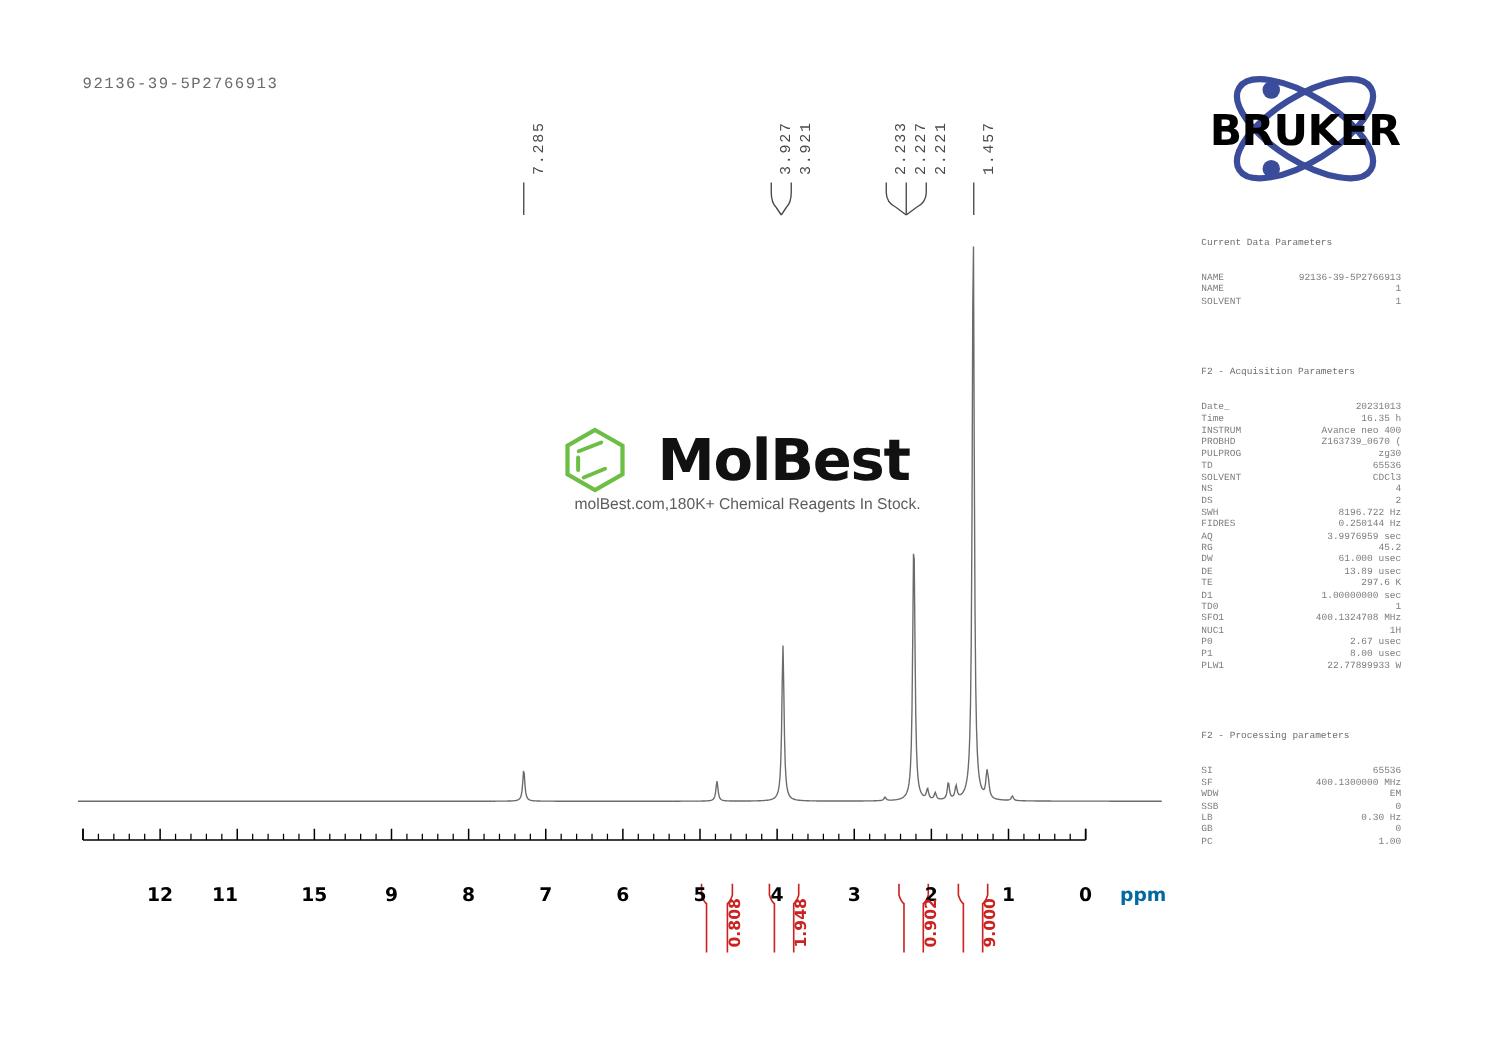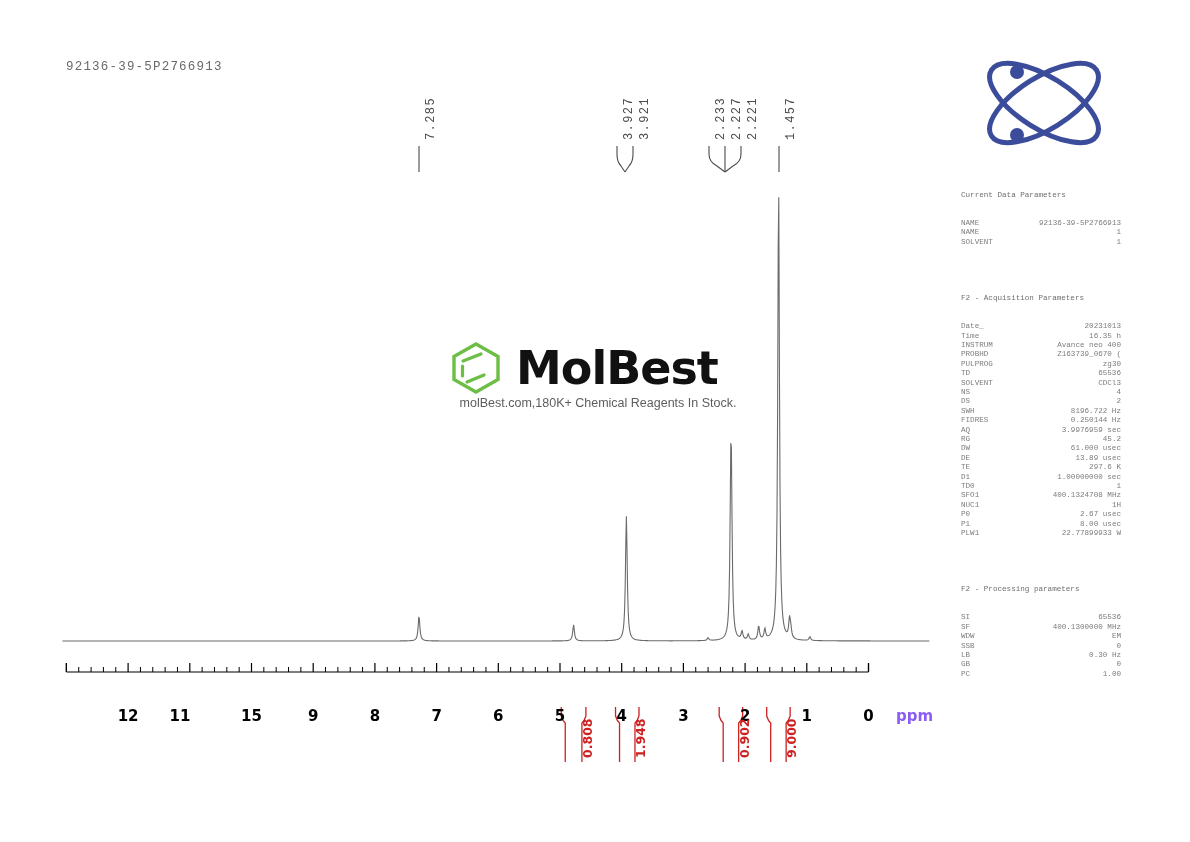--- a/index.html
+++ b/index.html
@@ -40,40 +40,40 @@
   #bruker-logo{left:960px;top:52px;width:168px;height:102px;}
   #bruker-wordmark{
     position:absolute;left:0;top:36px;width:168px;text-align:center;
     font-family:"DejaVu Sans",sans-serif;
     font-weight:bold;font-size:34px;letter-spacing:-0.5px;color:#000;
     line-height:34px;
   }
 
   
   #watermark{left:448px;top:340px;width:300px;}
-  #watermark-row{display:flex;align-items:center;gap:12px;}
+  #watermark-row{display:flex;align-items:center;gap:22px;}
   #molbest-word{
     font-family:"DejaVu Sans",sans-serif;font-weight:bold;
     font-size:46px;color:#111;line-height:46px;letter-spacing:-1px;
   }
   #watermark-tagline{
     text-align:center;width:300px;
     font-family:"Liberation Sans",sans-serif;font-size:12.5px;color:#5d5d5d;
   }
 
   
   #spectrum-plot{left:0;top:0;width:1190px;height:842px;pointer-events:none;}
 
   
   .axis-tick-label{
     font-family:"DejaVu Sans",sans-serif;font-weight:bold;font-size:15px;color:#000;
     transform:translateX(-50%);
   }
   #axis-unit{
-    font-family:"DejaVu Sans",sans-serif;font-weight:bold;font-size:15px;color:#8b5cf6;
+    font-family:"DejaVu Sans",sans-serif;font-weight:bold;font-size:15px;color:#0369a1;
   }
 
   
   .integral-label{
     font-family:"DejaVu Sans",sans-serif;font-weight:bold;
     font-size:12.5px;color:#cc2222;white-space:nowrap;
     transform:rotate(-90deg);transform-origin:left top;
   }
 </style>
 </head>
@@ -83,20 +83,21 @@
 
 <div class="abs" id="bruker-logo">
   <svg width="168" height="102" viewBox="0 0 168 102">
     <g fill="none" stroke="#3b4c9b" stroke-width="5">
       <ellipse cx="84" cy="51" rx="62" ry="26" transform="rotate(32 84 51)"></ellipse>
       <ellipse cx="84" cy="51" rx="62" ry="26" transform="rotate(-32 84 51)"></ellipse>
     </g>
     <circle cx="57" cy="20" r="7" fill="#3b4c9b"></circle>
     <circle cx="57" cy="83" r="7" fill="#3b4c9b"></circle>
   </svg>
+  <div id="bruker-wordmark">BRUKER</div>
 </div>
 
 <div class="abs" id="param-block">
   <div class="hdr">Current Data Parameters</div>
   <div id="sec1"><div class="row"><span class="k">NAME</span><span class="v">92136-39-5P2766913</span></div><div class="row"><span class="k">NAME</span><span class="v">1</span></div><div class="row"><span class="k">SOLVENT</span><span class="v">1</span></div></div>
   <div class="gap"></div>
   <div class="hdr">F2 - Acquisition Parameters</div>
   <div id="sec2"><div class="row"><span class="k">Date_</span><span class="v">20231013</span></div><div class="row"><span class="k">Time</span><span class="v">16.35 h</span></div><div class="row"><span class="k">INSTRUM</span><span class="v">Avance neo 400</span></div><div class="row"><span class="k">PROBHD</span><span class="v">Z163739_0670 (</span></div><div class="row"><span class="k">PULPROG</span><span class="v">zg30</span></div><div class="row"><span class="k">TD</span><span class="v">65536</span></div><div class="row"><span class="k">SOLVENT</span><span class="v">CDCl3</span></div><div class="row"><span class="k">NS</span><span class="v">4</span></div><div class="row"><span class="k">DS</span><span class="v">2</span></div><div class="row"><span class="k">SWH</span><span class="v">8196.722 Hz</span></div><div class="row"><span class="k">FIDRES</span><span class="v">0.250144 Hz</span></div><div class="row"><span class="k">AQ</span><span class="v">3.9976959 sec</span></div><div class="row"><span class="k">RG</span><span class="v">45.2</span></div><div class="row"><span class="k">DW</span><span class="v">61.000 usec</span></div><div class="row"><span class="k">DE</span><span class="v">13.89 usec</span></div><div class="row"><span class="k">TE</span><span class="v">297.6 K</span></div><div class="row"><span class="k">D1</span><span class="v">1.00000000 sec</span></div><div class="row"><span class="k">TD0</span><span class="v">1</span></div><div class="row"><span class="k">SFO1</span><span class="v">400.1324708 MHz</span></div><div class="row"><span class="k">NUC1</span><span class="v">1H</span></div><div class="row"><span class="k">P0</span><span class="v">2.67 usec</span></div><div class="row"><span class="k">P1</span><span class="v">8.00 usec</span></div><div class="row"><span class="k">PLW1</span><span class="v">22.77899933 W</span></div></div>
   <div class="gap"></div>
   <div class="hdr">F2 - Processing parameters</div>

